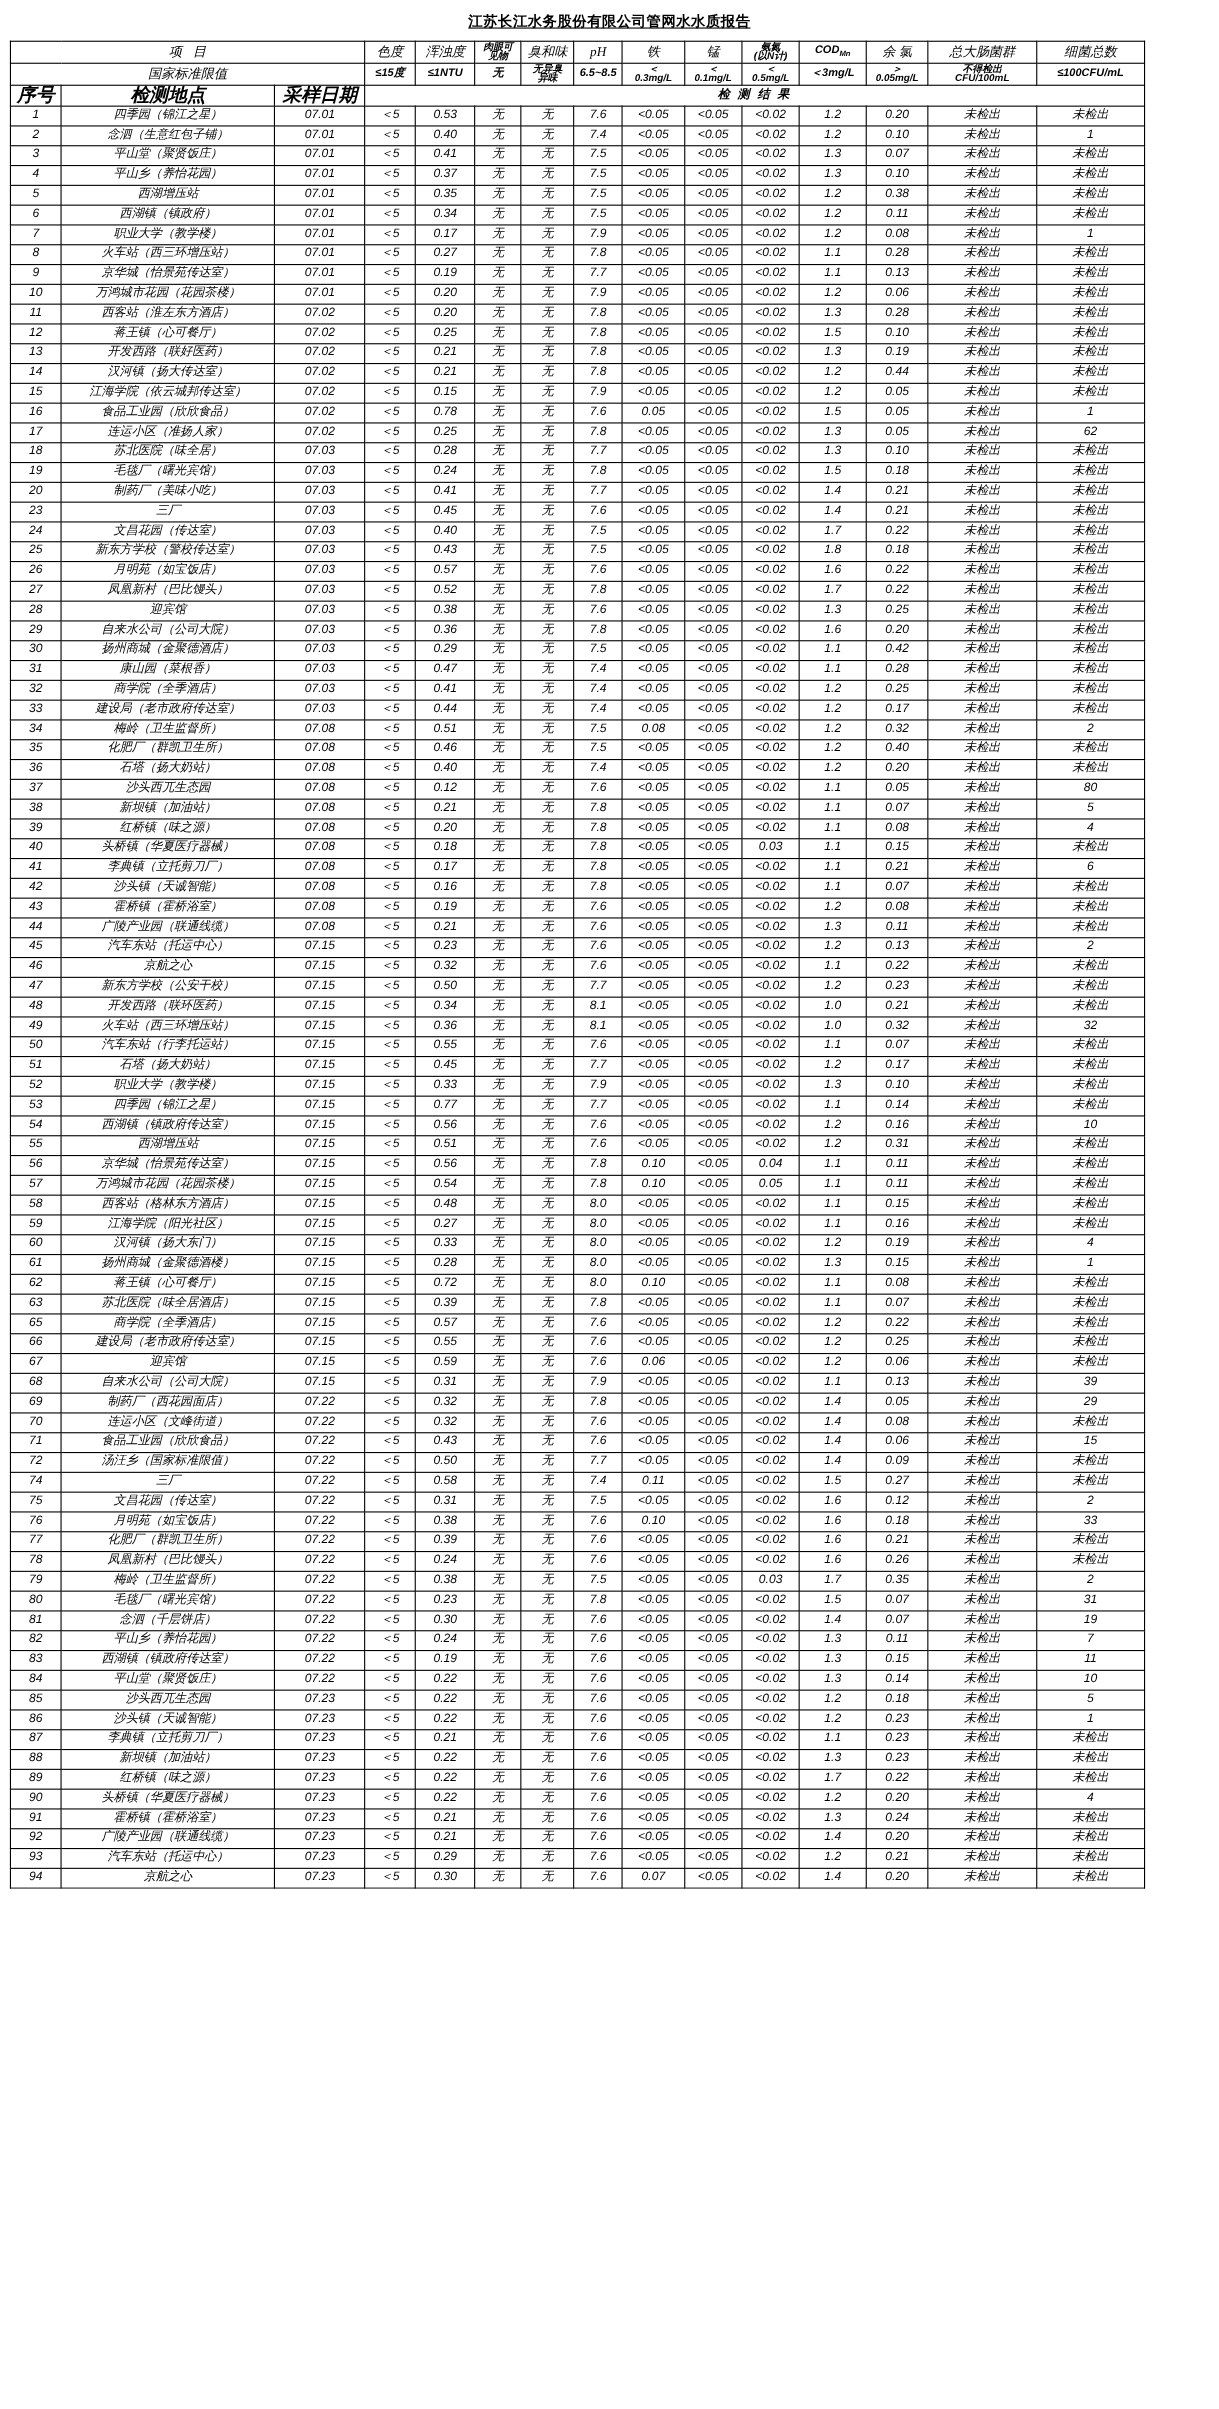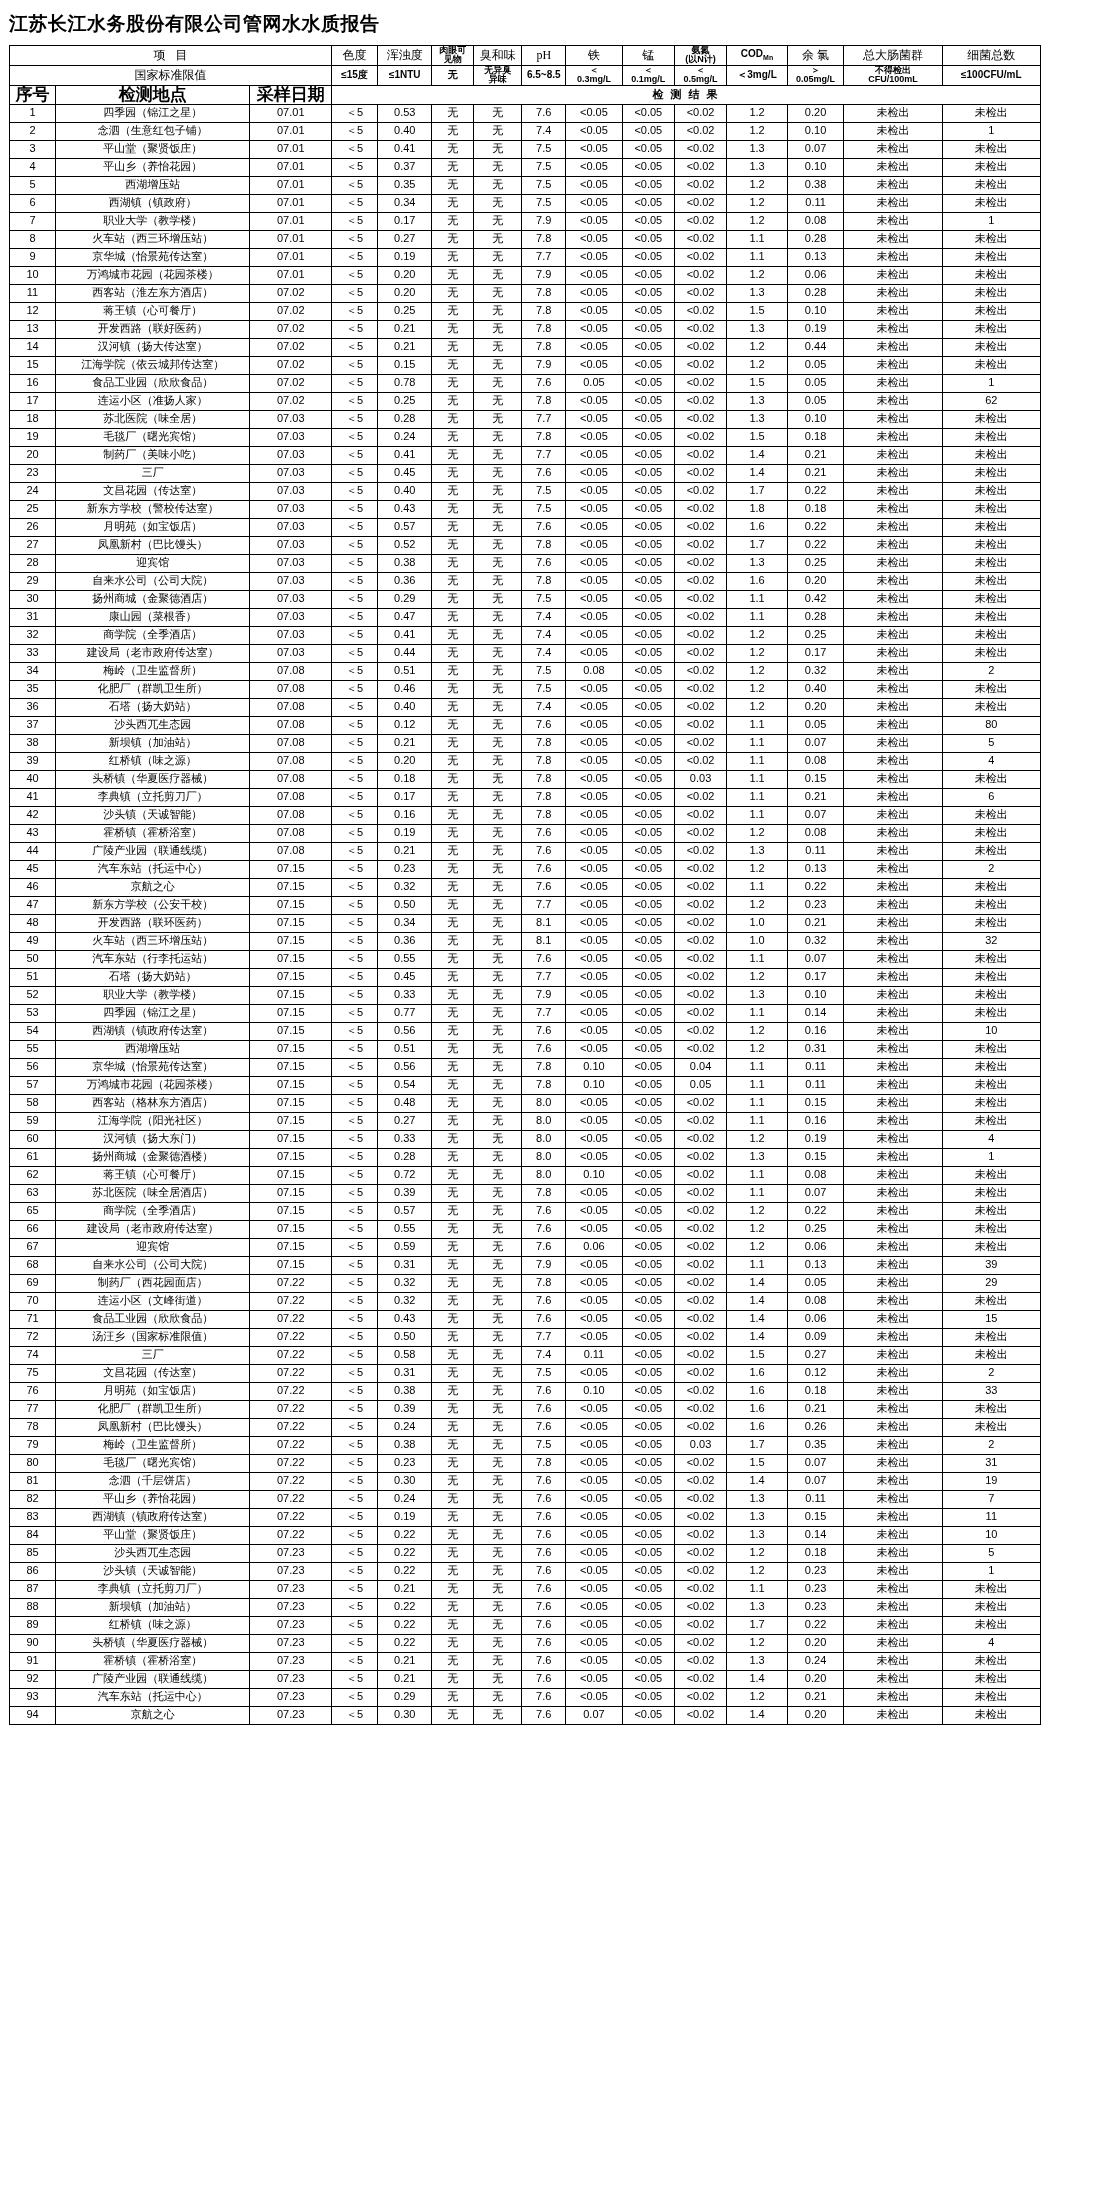--- a/index.html
+++ b/index.html
@@ -11,32 +11,34 @@
     width: 1108px;
     font-family: "Liberation Sans", sans-serif;
     color: #000000;
   }
   .page {
     width: 1108px;
     box-sizing: border-box;
     padding: 8px 9px 0 9px;
   }
   .doc-title {
-    text-align: left;
-    font-size: 19px;
+    text-align: center;
+    font-size: 13px;
     font-weight: bold;
     letter-spacing: 0.5px;
     padding: 3px 0 8px 0;
     font-family: "Liberation Serif", serif;
+    text-decoration: underline;
   }
   table.report {
     border-collapse: collapse;
     width: 1032px;
     table-layout: fixed;
     font-size: 11px;
+    font-style: italic;
   }
   table.report th, table.report td {
     border: 1px solid #000000;
     text-align: center;
     vertical-align: middle;
     padding: 0;
     height: 17px;
     line-height: 1.05;
     overflow: hidden;
     white-space: nowrap;

